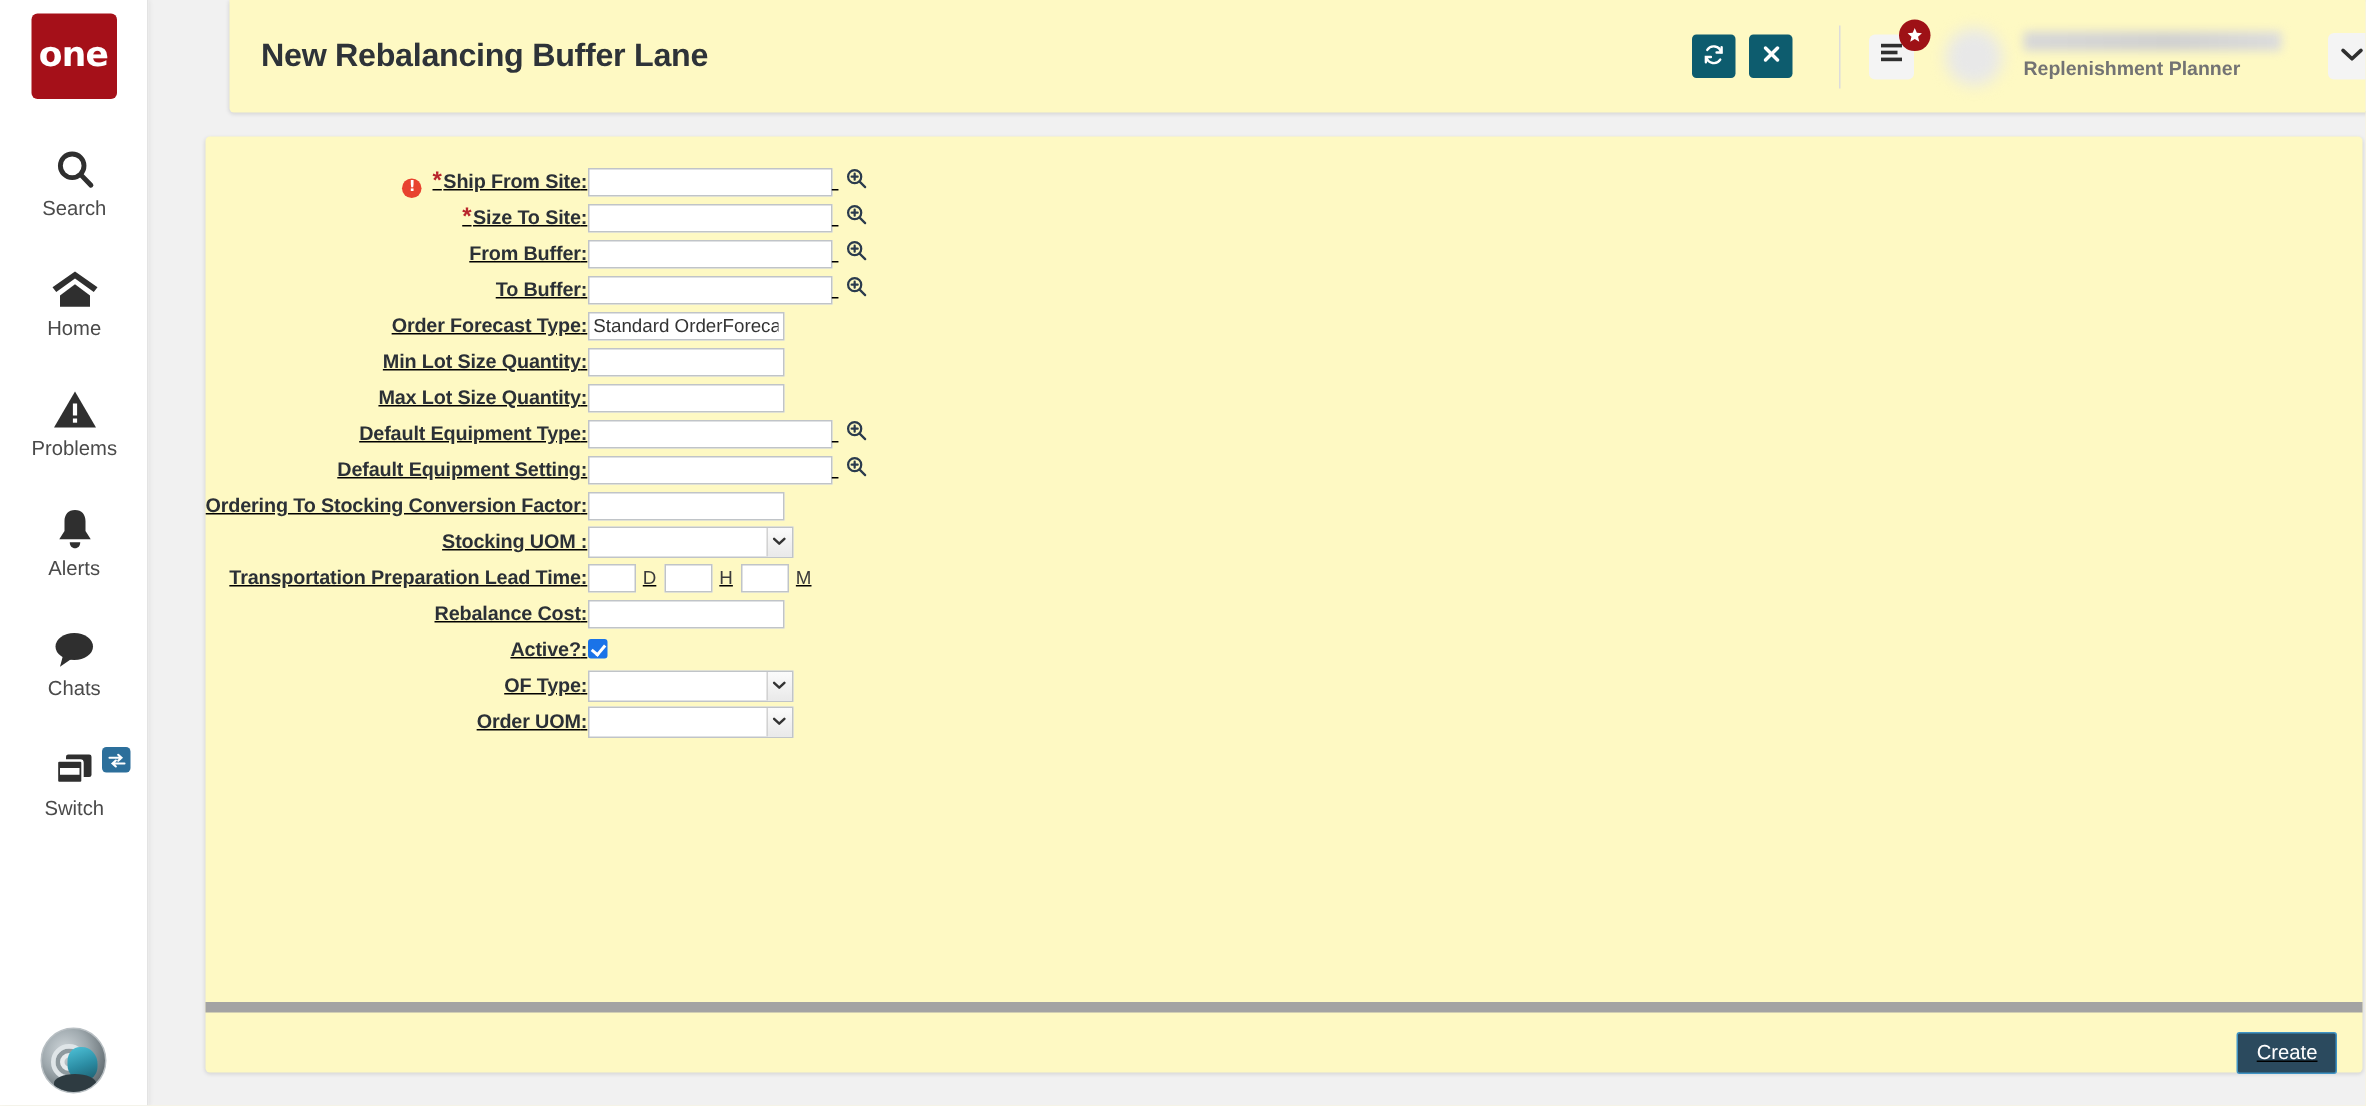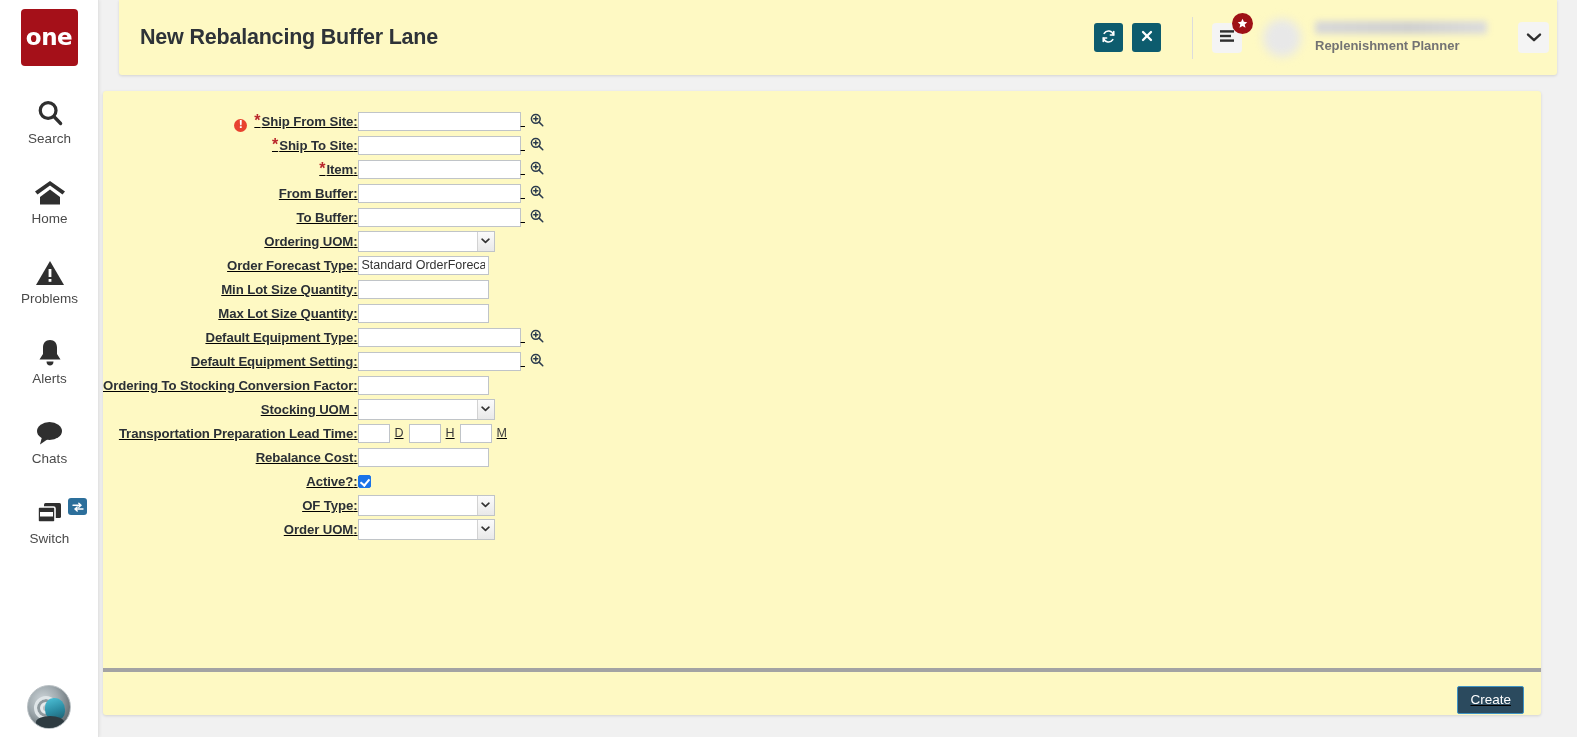--- a/index.html
+++ b/index.html
@@ -7,21 +7,21 @@
   html, body {
     margin: 0; padding: 0;
     width: 1577px; height: 737px;
     overflow: hidden;
     background: #f1f1f1;
     font-family: "Liberation Sans", sans-serif;
     -webkit-font-smoothing: antialiased;
   }
 
   
-  .app { position: relative; width: 1577px; height: 737px; display: flex; }
+  .app { position: relative; width: 1577px; height: 737px; display: flex; gap: 34px; }
 
   
   .sidebar {
     width: 99px; height: 737px;
     background: #ffffff;
     border-right: 1px solid #e3e3e3;
     box-shadow: 1px 0 3px rgba(0,0,0,0.06);
     flex: 0 0 99px;
     position: relative;
     z-index: 5;
@@ -215,21 +215,21 @@
     left: 4px; top: 91px;
     width: 1438px; height: 624px; text-decoration: underline;
   }
   .form-area {
     padding: 18px 0 0 0;
     height: 577px;
     overflow: hidden;
   }
   .footer-bar {
     height: 60px;
-    border-top: 4px solid #a3a3a3;
+    border-top: 7px solid #a3a3a3;
     display: flex; align-items: center; justify-content: flex-end;
     padding-right: 17px;
   }
   .create-btn {
     background: #2b4a5e;
     border: 1px solid #3f93c4;
     color: #ffffff;
     font-size: 13.5px;
     padding: 5px 12px 6px 12px;
     border-radius: 2px;
@@ -508,164 +508,133 @@
                       <line x1="10.4" y1="10.4" x2="14.6" y2="14.6"></line>
                       <line x1="4.3" y1="6.6" x2="8.9" y2="6.6"></line>
                       <line x1="6.6" y1="4.3" x2="6.6" y2="8.9"></line>
                     </svg>
                 </span>
               </td>
             </tr>
 
             <tr>
               <td class="lbl-cell">
-                <span class="req">*</span><span class="lbl">Ship To Site</span><span class="lbl">:</span>
+                <span class="req">*</span><span class="lbl">Size To Site</span><span class="lbl">:</span>
               </td>
               <td class="ctl-cell">
                 <input class="tb wide" type="text" value="" style="">
                 <span class="mag">
                   <svg width="14" height="14" viewBox="0 0 16 16" fill="none" stroke="#2b3b4d" stroke-width="1.7" stroke-linecap="round">
                       <circle cx="6.6" cy="6.6" r="5"></circle>
                       <line x1="10.4" y1="10.4" x2="14.6" y2="14.6"></line>
                       <line x1="4.3" y1="6.6" x2="8.9" y2="6.6"></line>
                       <line x1="6.6" y1="4.3" x2="6.6" y2="8.9"></line>
                     </svg>
                 </span>
               </td>
             </tr>
 
-            <tr>
-              <td class="lbl-cell">
-                <span class="req">*</span><span class="lbl">Item</span><span class="lbl">:</span>
+
+            <tr>
+              <td class="lbl-cell">
+                <span class="lbl">From Buffer</span><span class="lbl">:</span>
               </td>
               <td class="ctl-cell">
                 <input class="tb wide" type="text" value="" style="">
                 <span class="mag">
                   <svg width="14" height="14" viewBox="0 0 16 16" fill="none" stroke="#2b3b4d" stroke-width="1.7" stroke-linecap="round">
                       <circle cx="6.6" cy="6.6" r="5"></circle>
                       <line x1="10.4" y1="10.4" x2="14.6" y2="14.6"></line>
                       <line x1="4.3" y1="6.6" x2="8.9" y2="6.6"></line>
                       <line x1="6.6" y1="4.3" x2="6.6" y2="8.9"></line>
                     </svg>
                 </span>
               </td>
             </tr>
 
             <tr>
               <td class="lbl-cell">
-                <span class="lbl">From Buffer</span><span class="lbl">:</span>
+                <span class="lbl">To Buffer</span><span class="lbl">:</span>
               </td>
               <td class="ctl-cell">
                 <input class="tb wide" type="text" value="" style="">
                 <span class="mag">
                   <svg width="14" height="14" viewBox="0 0 16 16" fill="none" stroke="#2b3b4d" stroke-width="1.7" stroke-linecap="round">
                       <circle cx="6.6" cy="6.6" r="5"></circle>
                       <line x1="10.4" y1="10.4" x2="14.6" y2="14.6"></line>
                       <line x1="4.3" y1="6.6" x2="8.9" y2="6.6"></line>
                       <line x1="6.6" y1="4.3" x2="6.6" y2="8.9"></line>
                     </svg>
                 </span>
               </td>
             </tr>
 
-            <tr>
-              <td class="lbl-cell">
-                <span class="lbl">To Buffer</span><span class="lbl">:</span>
+
+
+            <tr>
+              <td class="lbl-cell">
+                <span class="lbl">Order Forecast Type</span><span class="lbl">:</span>
+              </td>
+              <td class="ctl-cell">
+                <input class="tb mid" type="text" value="Standard OrderForecast" style="">
+              </td>
+            </tr>
+
+            <tr>
+              <td class="lbl-cell">
+                <span class="lbl">Min Lot Size Quantity</span><span class="lbl">:</span>
+              </td>
+              <td class="ctl-cell">
+                <input class="tb mid" type="text" value="" style="">
+              </td>
+            </tr>
+
+            <tr>
+              <td class="lbl-cell">
+                <span class="lbl">Max Lot Size Quantity</span><span class="lbl">:</span>
+              </td>
+              <td class="ctl-cell">
+                <input class="tb mid" type="text" value="" style="">
+              </td>
+            </tr>
+
+            <tr>
+              <td class="lbl-cell">
+                <span class="lbl">Default Equipment Type</span><span class="lbl">:</span>
               </td>
               <td class="ctl-cell">
                 <input class="tb wide" type="text" value="" style="">
                 <span class="mag">
                   <svg width="14" height="14" viewBox="0 0 16 16" fill="none" stroke="#2b3b4d" stroke-width="1.7" stroke-linecap="round">
                       <circle cx="6.6" cy="6.6" r="5"></circle>
                       <line x1="10.4" y1="10.4" x2="14.6" y2="14.6"></line>
                       <line x1="4.3" y1="6.6" x2="8.9" y2="6.6"></line>
                       <line x1="6.6" y1="4.3" x2="6.6" y2="8.9"></line>
                     </svg>
                 </span>
               </td>
             </tr>
 
             <tr>
               <td class="lbl-cell">
-                <span class="lbl">Ordering UOM</span><span class="lbl">:</span>
-              </td>
-              <td class="ctl-cell">
-                <span class="selwrap">
-                  <span class="selval"></span>
-                  <span class="arrowbox">
-                    <svg width="9" height="6" viewBox="0 0 10 7" fill="none" stroke="#333" stroke-width="1.9" stroke-linecap="round" stroke-linejoin="round">
-                        <path d="M1 1.4 L5 5.2 L9 1.4"></path>
-                      </svg>
-                  </span>
-                </span>
-              </td>
-            </tr>
-
-
-            <tr>
-              <td class="lbl-cell">
-                <span class="lbl">Order Forecast Type</span><span class="lbl">:</span>
-              </td>
-              <td class="ctl-cell">
-                <input class="tb mid" type="text" value="Standard OrderForecast" style="">
-              </td>
-            </tr>
-
-            <tr>
-              <td class="lbl-cell">
-                <span class="lbl">Min Lot Size Quantity</span><span class="lbl">:</span>
-              </td>
-              <td class="ctl-cell">
-                <input class="tb mid" type="text" value="" style="">
-              </td>
-            </tr>
-
-            <tr>
-              <td class="lbl-cell">
-                <span class="lbl">Max Lot Size Quantity</span><span class="lbl">:</span>
-              </td>
-              <td class="ctl-cell">
-                <input class="tb mid" type="text" value="" style="">
-              </td>
-            </tr>
-
-            <tr>
-              <td class="lbl-cell">
-                <span class="lbl">Default Equipment Type</span><span class="lbl">:</span>
+                <span class="lbl">Default Equipment Setting</span><span class="lbl">:</span>
               </td>
               <td class="ctl-cell">
                 <input class="tb wide" type="text" value="" style="">
                 <span class="mag">
                   <svg width="14" height="14" viewBox="0 0 16 16" fill="none" stroke="#2b3b4d" stroke-width="1.7" stroke-linecap="round">
                       <circle cx="6.6" cy="6.6" r="5"></circle>
                       <line x1="10.4" y1="10.4" x2="14.6" y2="14.6"></line>
                       <line x1="4.3" y1="6.6" x2="8.9" y2="6.6"></line>
                       <line x1="6.6" y1="4.3" x2="6.6" y2="8.9"></line>
                     </svg>
                 </span>
               </td>
             </tr>
 
-            <tr>
-              <td class="lbl-cell">
-                <span class="lbl">Default Equipment Setting</span><span class="lbl">:</span>
-              </td>
-              <td class="ctl-cell">
-                <input class="tb wide" type="text" value="" style="">
-                <span class="mag">
-                  <svg width="14" height="14" viewBox="0 0 16 16" fill="none" stroke="#2b3b4d" stroke-width="1.7" stroke-linecap="round">
-                      <circle cx="6.6" cy="6.6" r="5"></circle>
-                      <line x1="10.4" y1="10.4" x2="14.6" y2="14.6"></line>
-                      <line x1="4.3" y1="6.6" x2="8.9" y2="6.6"></line>
-                      <line x1="6.6" y1="4.3" x2="6.6" y2="8.9"></line>
-                    </svg>
-                </span>
-              </td>
-            </tr>
-
 
             <tr>
               <td class="lbl-cell">
                 <span class="lbl">Ordering To Stocking Conversion Factor</span><span class="lbl">:</span>
               </td>
               <td class="ctl-cell">
                 <input class="tb mid" type="text" value="" style="">
               </td>
             </tr>
 

